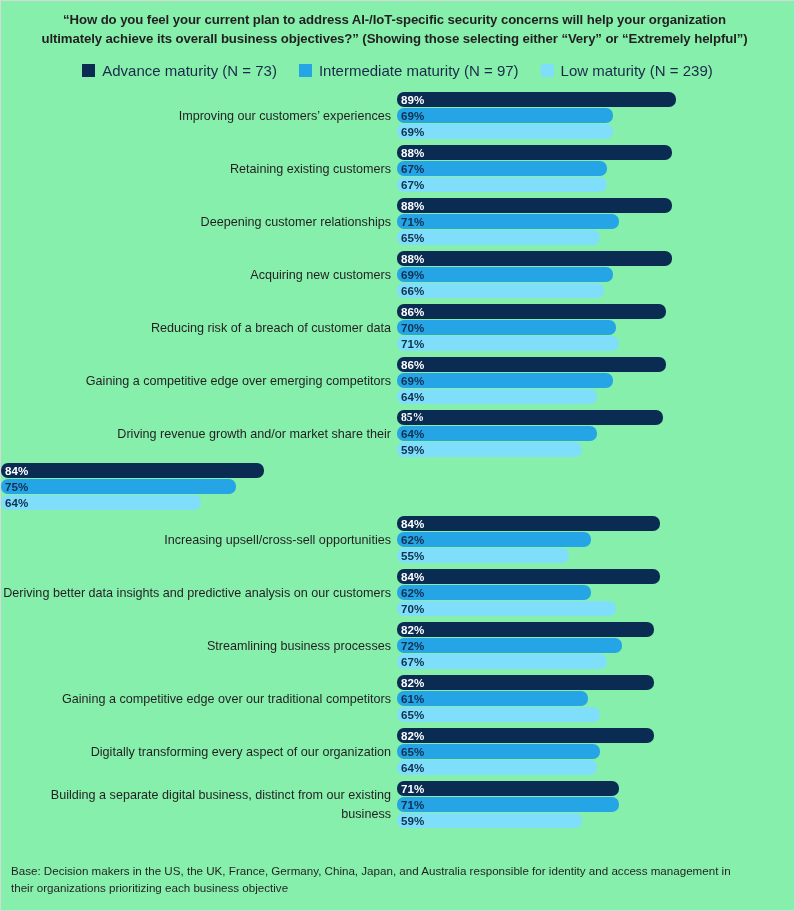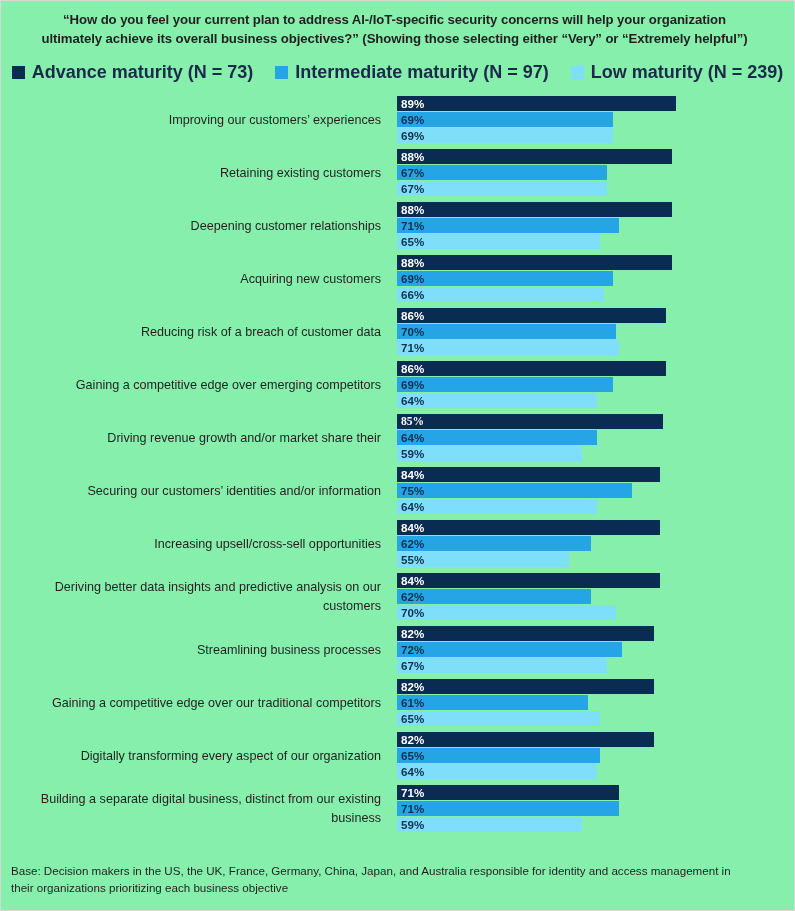--- a/index.html
+++ b/index.html
@@ -54,60 +54,60 @@
     align-items: center;
     gap: 7px;
   }
   .legend-swatch {
     width: 13px;
     height: 13px;
     display: inline-block;
     flex: 0 0 auto;
   }
   .legend-label {
-    font-size: 18px;
+    font-size: 15px;
     color: #1b2a4a;
     white-space: nowrap;
-    font-weight: bold;
   }
 
   
   .chart {
     position: relative;
     margin-top: 13px;
     padding-left: 0;
   }
   .row {
     display: flex;
     align-items: center;
     height: 48px;
     margin-bottom: 5px;
   }
   .row-label {
     width: 396px;
     flex: 0 0 396px;
     text-align: right;
-    padding-right: 16px;
+    padding-right: 6px;
     box-sizing: border-box;
     font-size: 12.6px;
     line-height: 19px;
     color: #231f20;
   }
   .row-bars {
     flex: 1 1 auto;
     position: relative;
     height: 48px;
   }
   .bar {
     position: relative;
     height: 15px;
     margin-bottom: 1px;
     display: flex;
     align-items: center;
     box-sizing: border-box;
+    border-radius: 7px;
   }
   .bar:last-child { margin-bottom: 0; }
   .bar-value {
     font-size: 11.6px;
     font-weight: bold;
     padding-left: 4px;
     white-space: nowrap;
   }
   .bar.s0 { background: #0a2b52; }
   .bar.s0 .bar-value { color: #ffffff; }
@@ -246,21 +246,20 @@
           </div>
           <div class="bar s1" style="width: 200.32px;">
             <span class="bar-value">64%</span>
           </div>
           <div class="bar s2" style="width: 184.67px;">
             <span class="bar-value">59%</span>
           </div>
         </div>
       </div>
       <div class="row">
-        <div class="row-label">Securing our customers’ identities and/or information</div>
         <div class="row-bars">
           <div class="bar s0" style="width: 262.92px;">
             <span class="bar-value">84%</span>
           </div>
           <div class="bar s1" style="width: 234.75px;">
             <span class="bar-value">75%</span>
           </div>
           <div class="bar s2" style="width: 200.32px;">
             <span class="bar-value">64%</span>
           </div>

